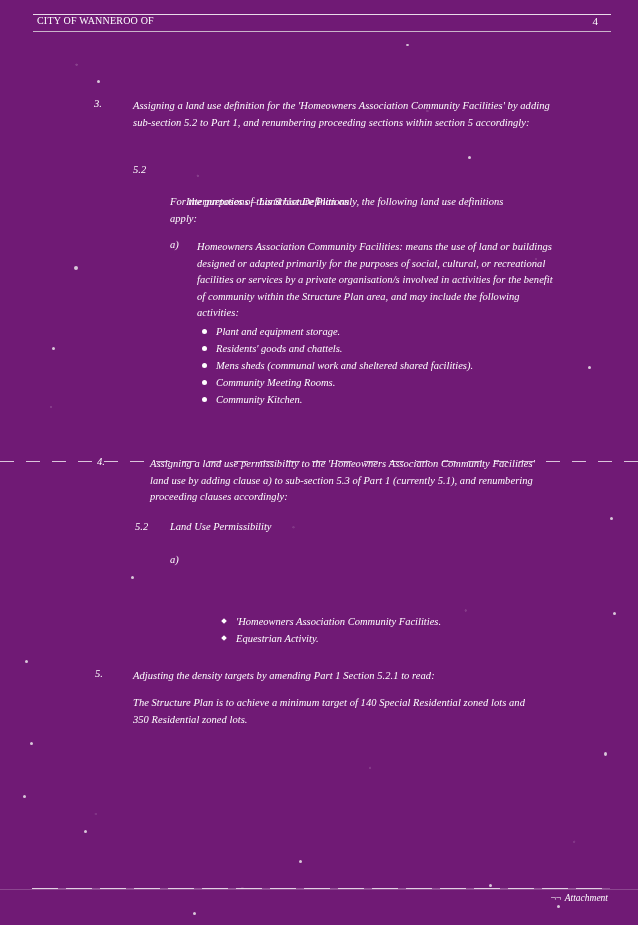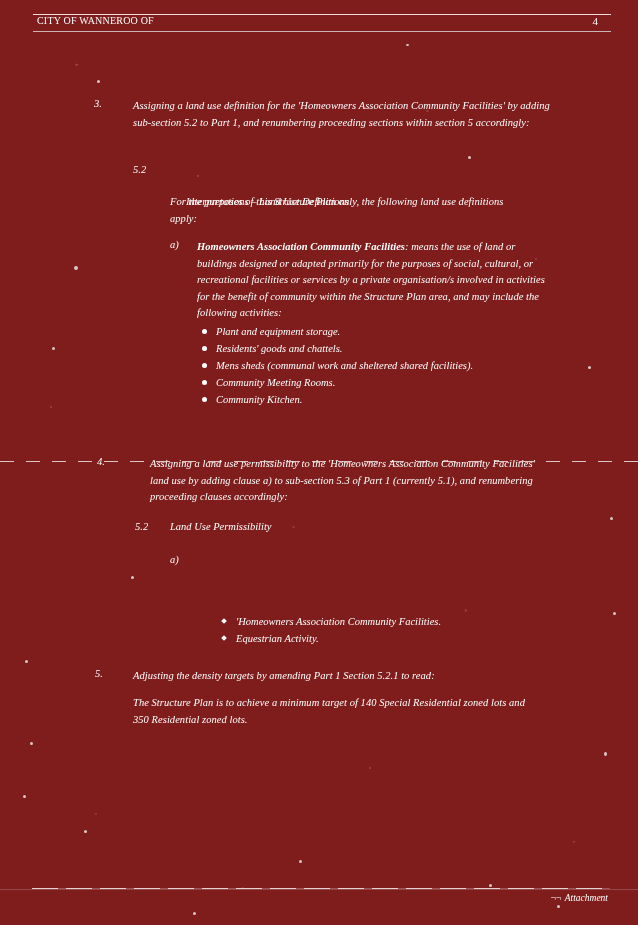--- a/index.html
+++ b/index.html
@@ -13,21 +13,21 @@
     position: relative;
     overflow: hidden;
     font-family: "Liberation Serif", serif;
     color: #ffffff;
   }
 
   
   .page {
     position: absolute;
     inset: 0;
-    background: #7f1d1d;
+    background: #701a75;
   }
   .noise {
     position: absolute;
     inset: 0;
     pointer-events: none;
     opacity: .55;
     background-image:
       radial-gradient(circle at 12% 7%, rgba(255,255,255,.30) 0 1px, transparent 1.4px),
       radial-gradient(circle at 31% 19%, rgba(255,255,255,.28) 0 1px, transparent 1.4px),
       radial-gradient(circle at 67% 12%, rgba(255,255,255,.26) 0 1px, transparent 1.4px),
@@ -91,21 +91,21 @@
   }
   .para {
     position: absolute;
     font-size: 10.5px;
     font-style: italic;
     line-height: 16.5px;
     letter-spacing: .05px;
   }
   .para.bold-lead b {
     font-style: italic;
-    font-weight: bold;
+    font-weight: normal;
   }
   .clause-label {
     position: absolute;
     font-size: 10.5px;
     font-style: italic;
   }
   .clause-title {
     position: absolute;
     font-size: 10.5px;
     font-style: italic;

